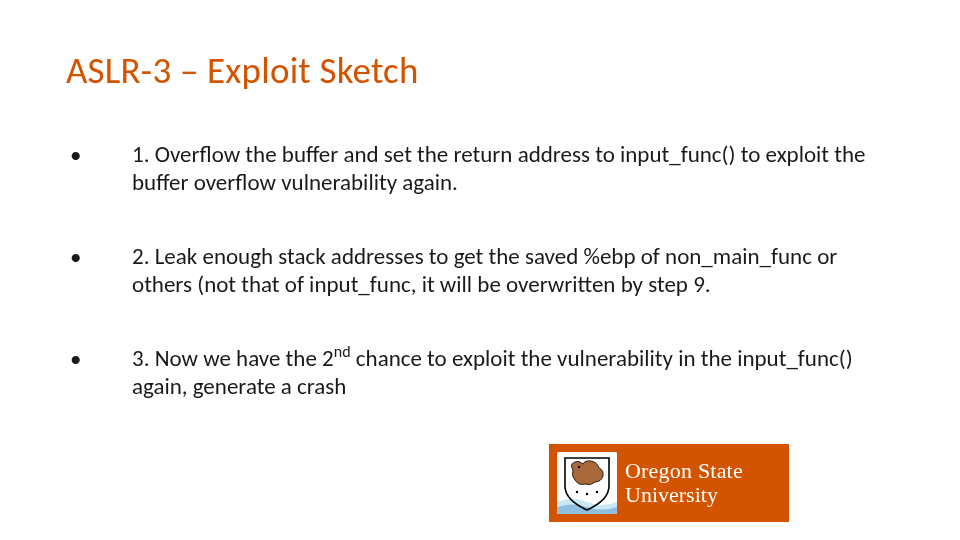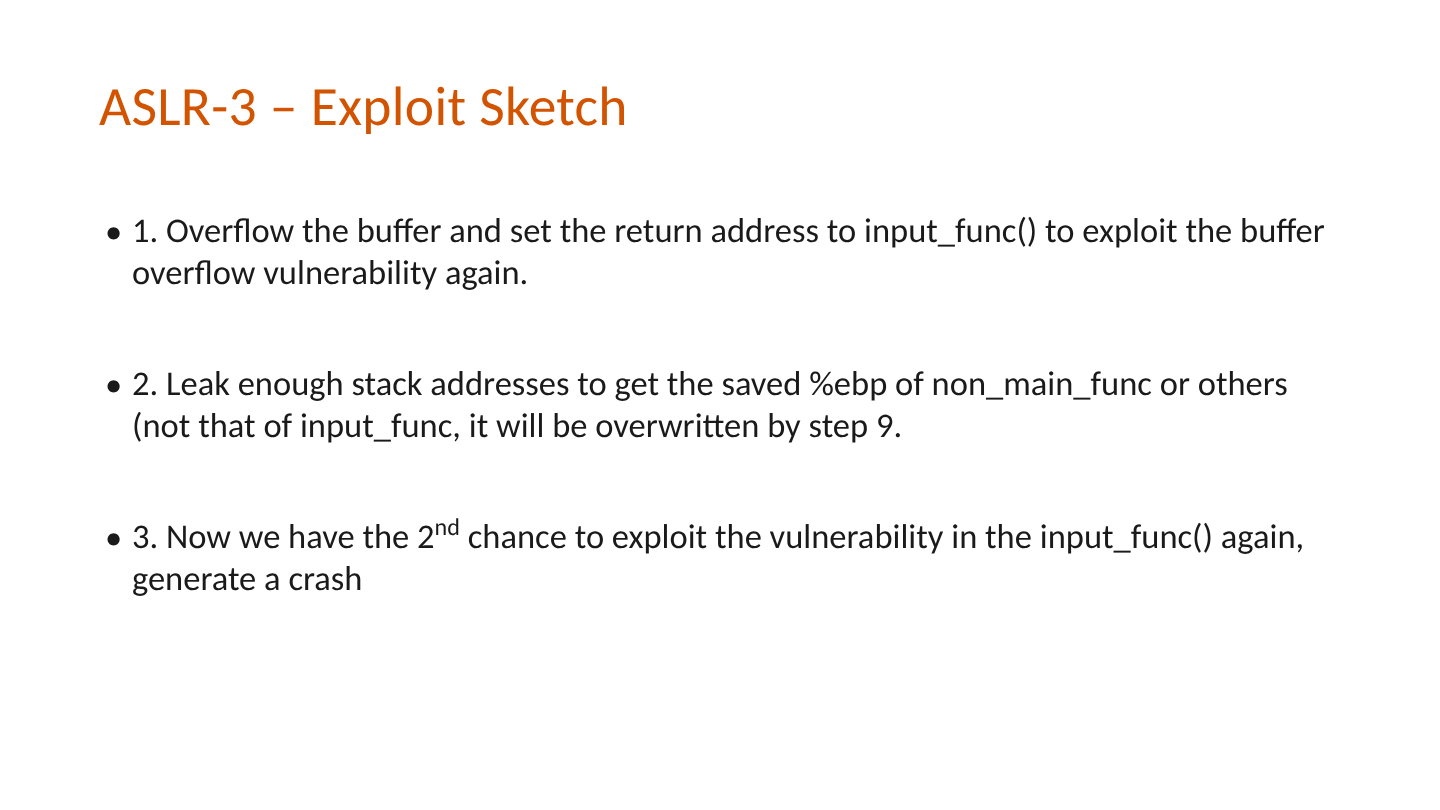--- a/index.html
+++ b/index.html
@@ -44,20 +44,21 @@
     margin-bottom: 46px;
   }
   .bullet .dot {
     flex: 0 0 auto;
     width: 18px;
     text-align: left;
     margin-top: 1px;
   }
   .bullet .txt {
     flex: 1 1 auto;
+    margin-left: 44px;
   }
   sup {
     font-size: 0.7em;
     vertical-align: super;
     line-height: 0;
   }
 
   
   .logo-wrap {
     position: absolute;
@@ -114,13 +115,36 @@
     <div class="bullet">
       <span class="dot">•</span>
       <span class="txt">2. Leak enough stack addresses to get the saved %ebp of non_main_func or others (not that of input_func, it will be overwritten by step 9.</span>
     </div>
     <div class="bullet">
       <span class="dot">•</span>
       <span class="txt">3. Now we have the 2<sup>nd</sup> chance to exploit the vulnerability in the input_func() again, generate a crash</span>
     </div>
   </div>
 
+  <div class="logo-wrap">
+    <div class="logo-seal">
+      <svg viewBox="0 0 60 62">
+        <rect x="0" y="0" width="60" height="62" fill="#ffffff"></rect>
+
+        <path d="M0 50 Q15 44 30 50 T60 50 V62 H0 Z" fill="#c9e7f5"></path>
+        <path d="M0 55 Q15 50 30 55 T60 55 V62 H0 Z" fill="#8fbfe0"></path>
+
+        <path d="M8 6 H52 V34 Q52 48 30 58 Q8 48 8 34 Z" fill="none" stroke="#000" stroke-width="1.6"></path>
+
+        <path d="M16 18 Q12 12 18 10 Q22 8 26 12 Q28 8 34 9 Q40 10 42 16 Q47 18 46 24 Q44 30 38 30 Q34 34 28 32 Q22 34 18 28 Q14 24 16 18 Z" fill="#a86a3a" stroke="#000" stroke-width="0.8"></path>
+        <circle cx="22" cy="15" r="1.2" fill="#000"></circle>
+
+        <circle cx="20" cy="40" r="1.2" fill="#000"></circle>
+        <circle cx="30" cy="42" r="1.2" fill="#000"></circle>
+        <circle cx="40" cy="40" r="1.2" fill="#000"></circle>
+      </svg>
+    </div>
+    <div class="logo-text">
+      <div class="line1">Oregon State</div>
+      <div class="line2">University</div>
+    </div>
+  </div>
 </div>
 
 </body></html>

